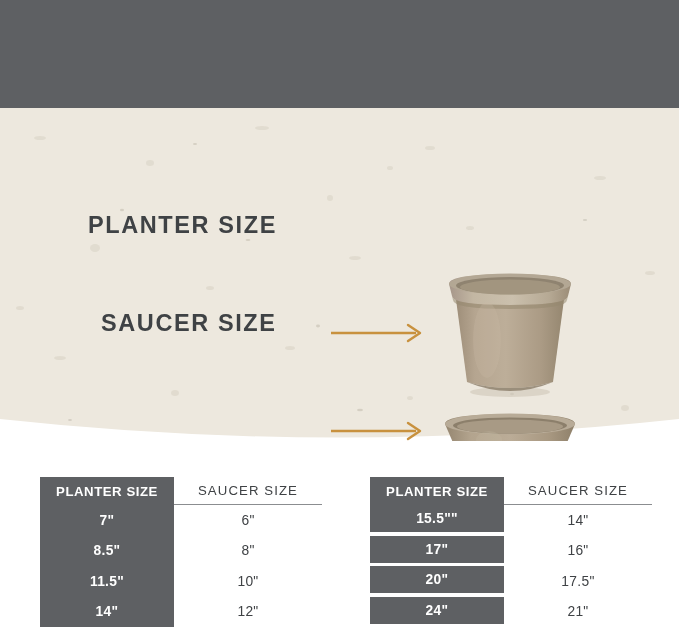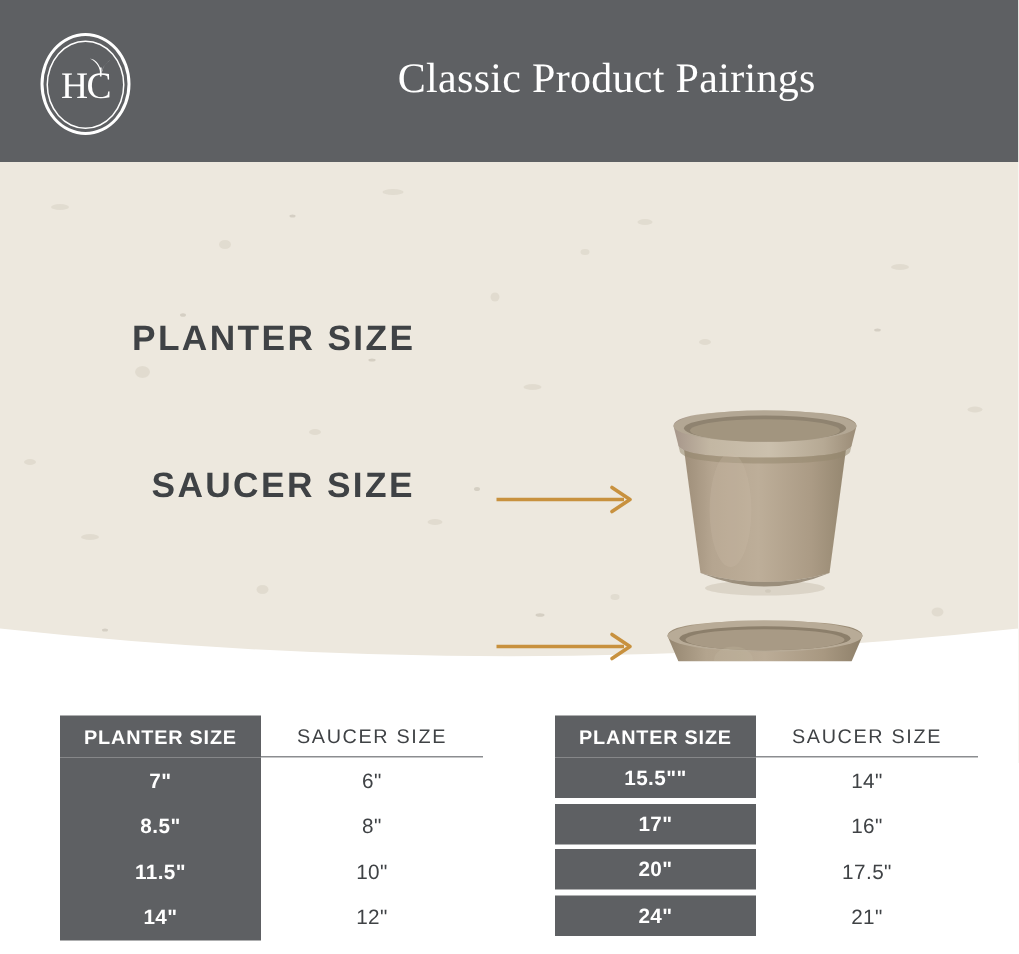--- a/index.html
+++ b/index.html
@@ -144,33 +144,22 @@
   .bar-wrap{position:absolute;left:0;top:0;width:134px;height:30.5px;padding-top:1.8px;box-sizing:border-box;}
 </style>
 </head>
 <body>
 
 <div id="page">
 
   <div class="header">
 
     <div class="logo-wrap">
-      <div class="logo-mark">
-        <div class="ring-outer"></div>
-        <div class="ring-inner"></div>
-        <div class="hc">HC</div>
-        <svg class="leaf" width="18" height="16" viewBox="0 0 18 16">
-          <path d="M9 14 C9 9, 6 5, 2 3 C5 3.4, 8 6, 9 10 Z" fill="#ffffff"></path>
-          <path d="M9.6 13 C10.2 8.6, 13 5.2, 16.6 3.6 C14 4.6, 11 7.4, 10.2 11.4 Z" fill="#ffffff"></path>
-          <rect x="8.6" y="9" width="1.1" height="6" fill="#ffffff"></rect>
-        </svg>
-      </div>
     </div>
 
-    <div class="header-title">Classic Product Pairings</div>
   </div>
 
   <div class="panel">
 
     <svg class="panel-bg" width="679" height="333" viewBox="0 0 679 333" preserveAspectRatio="none">
       <defs>
         <clipPath id="panelClip">
           <path d="M0,0 H679 V311 Q339.5,348 0,311 Z"></path>
         </clipPath>
       </defs>

